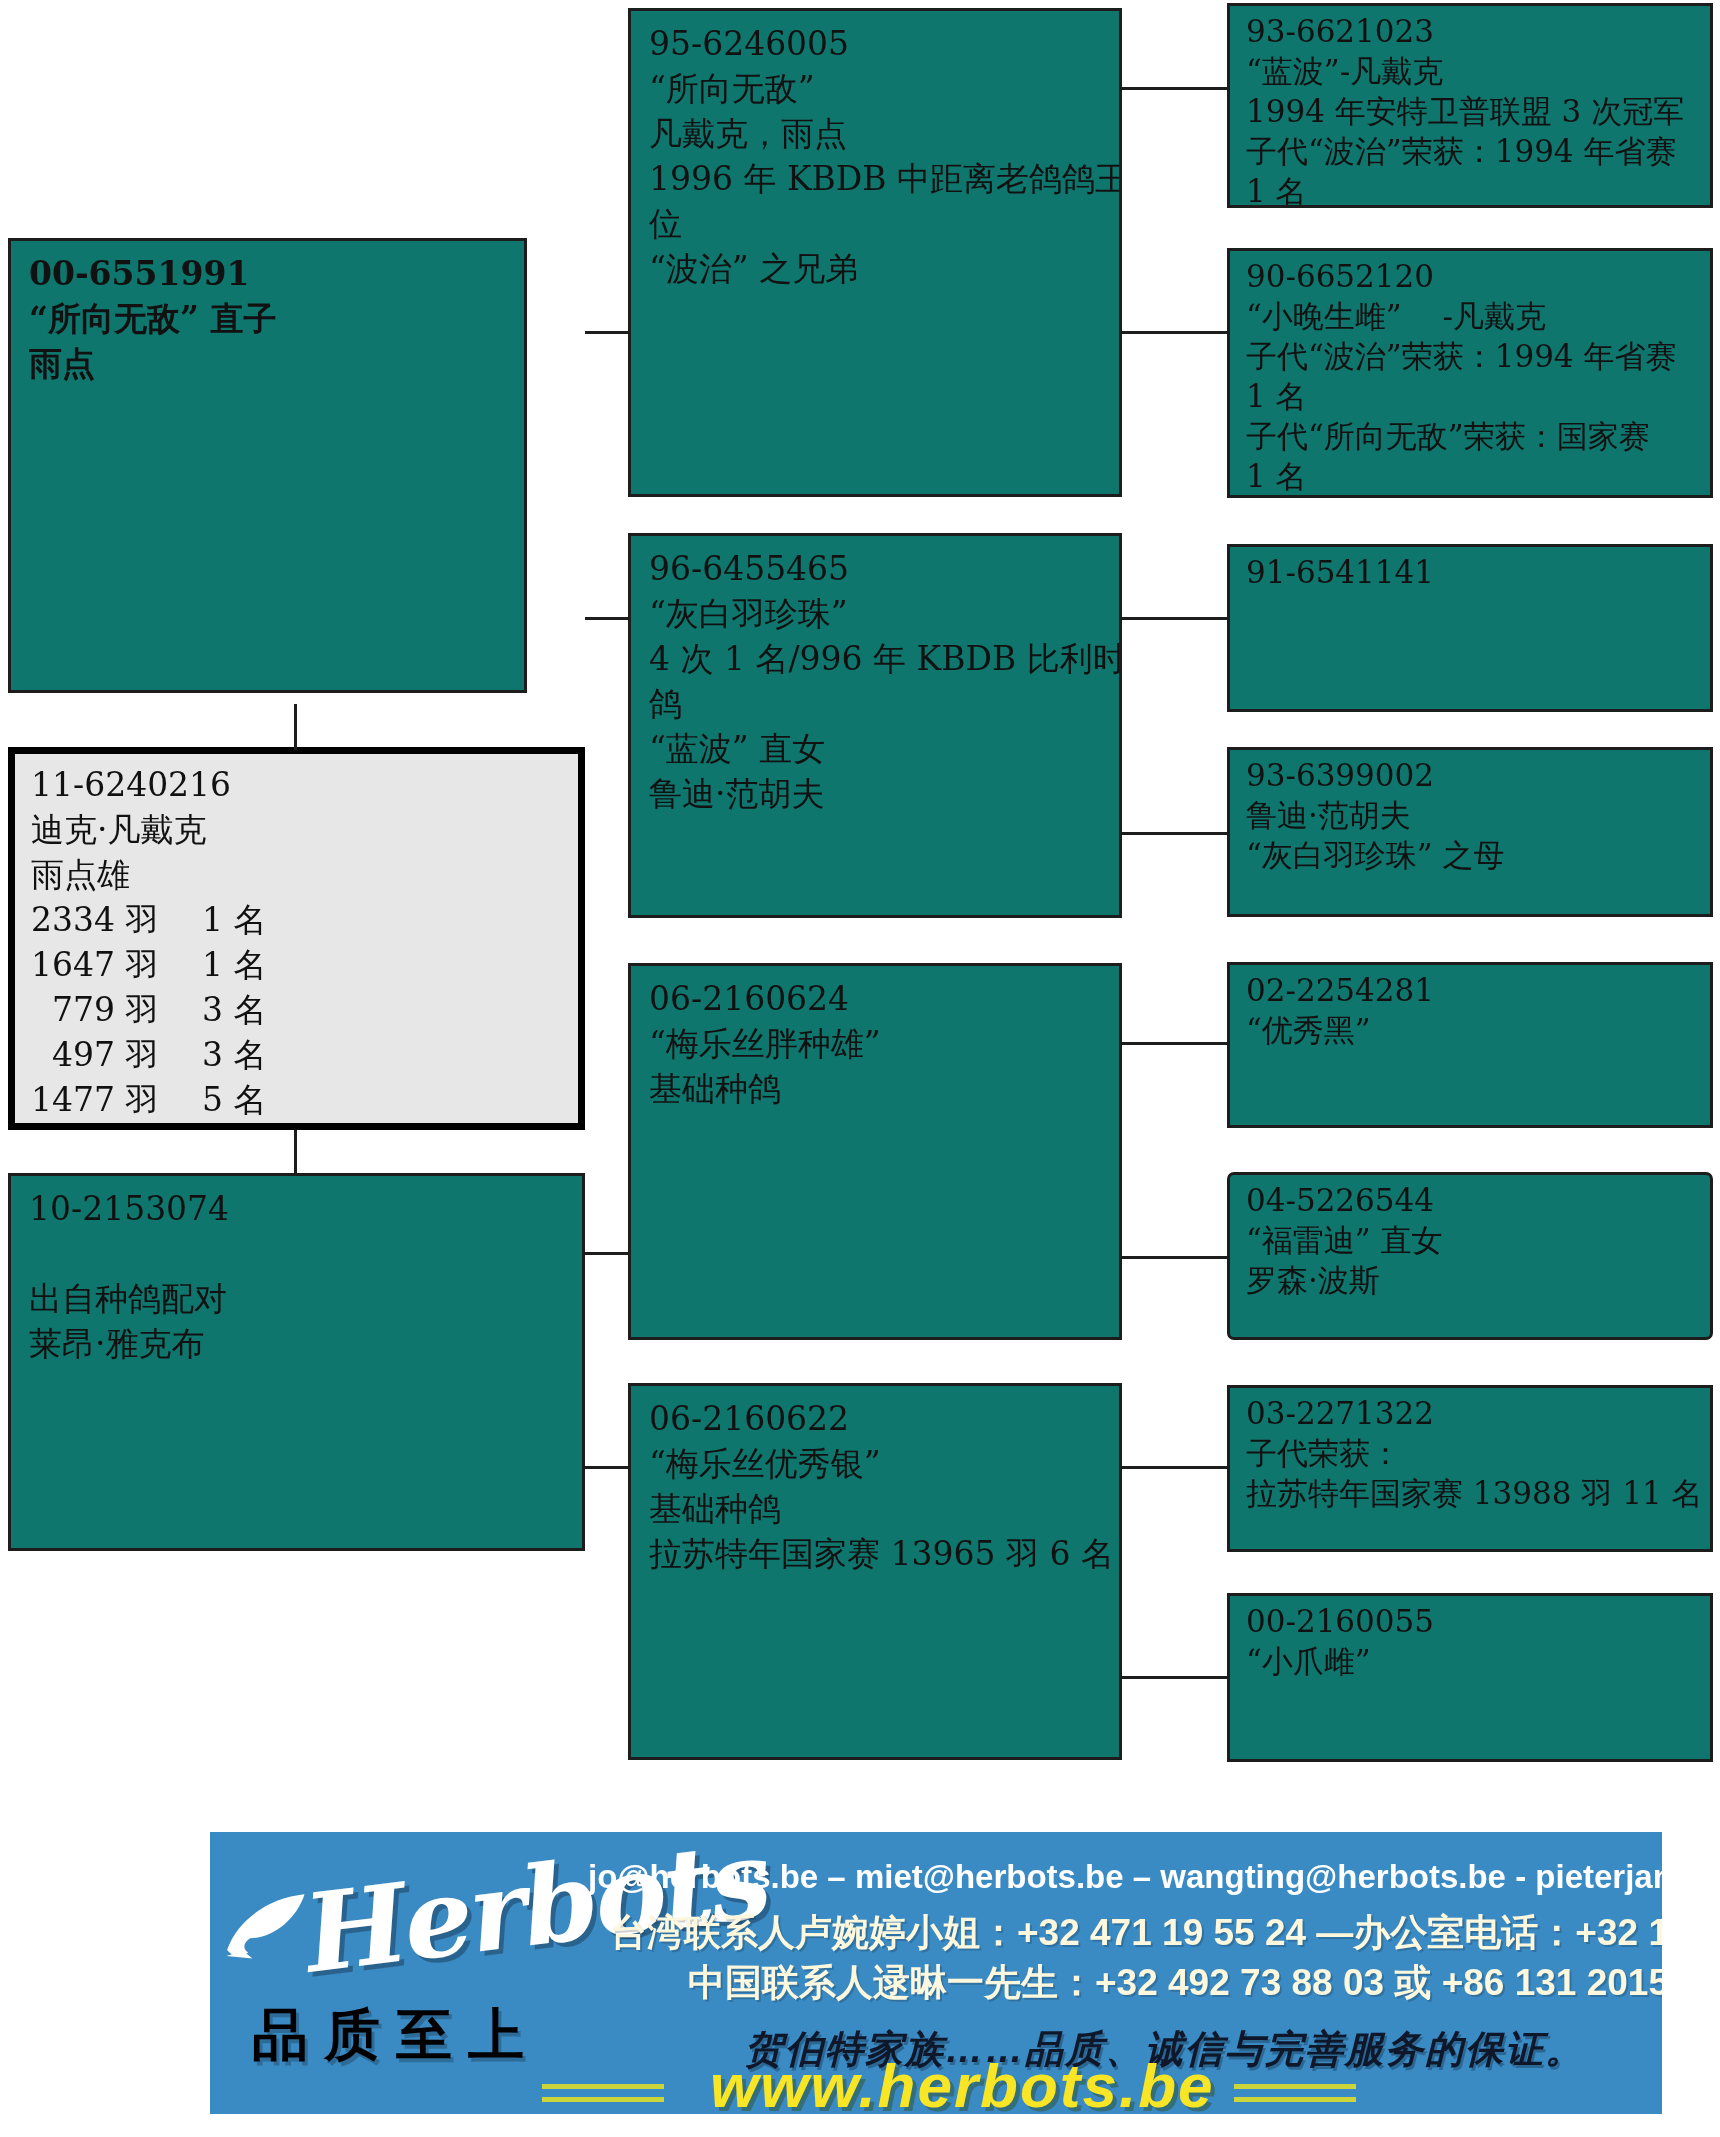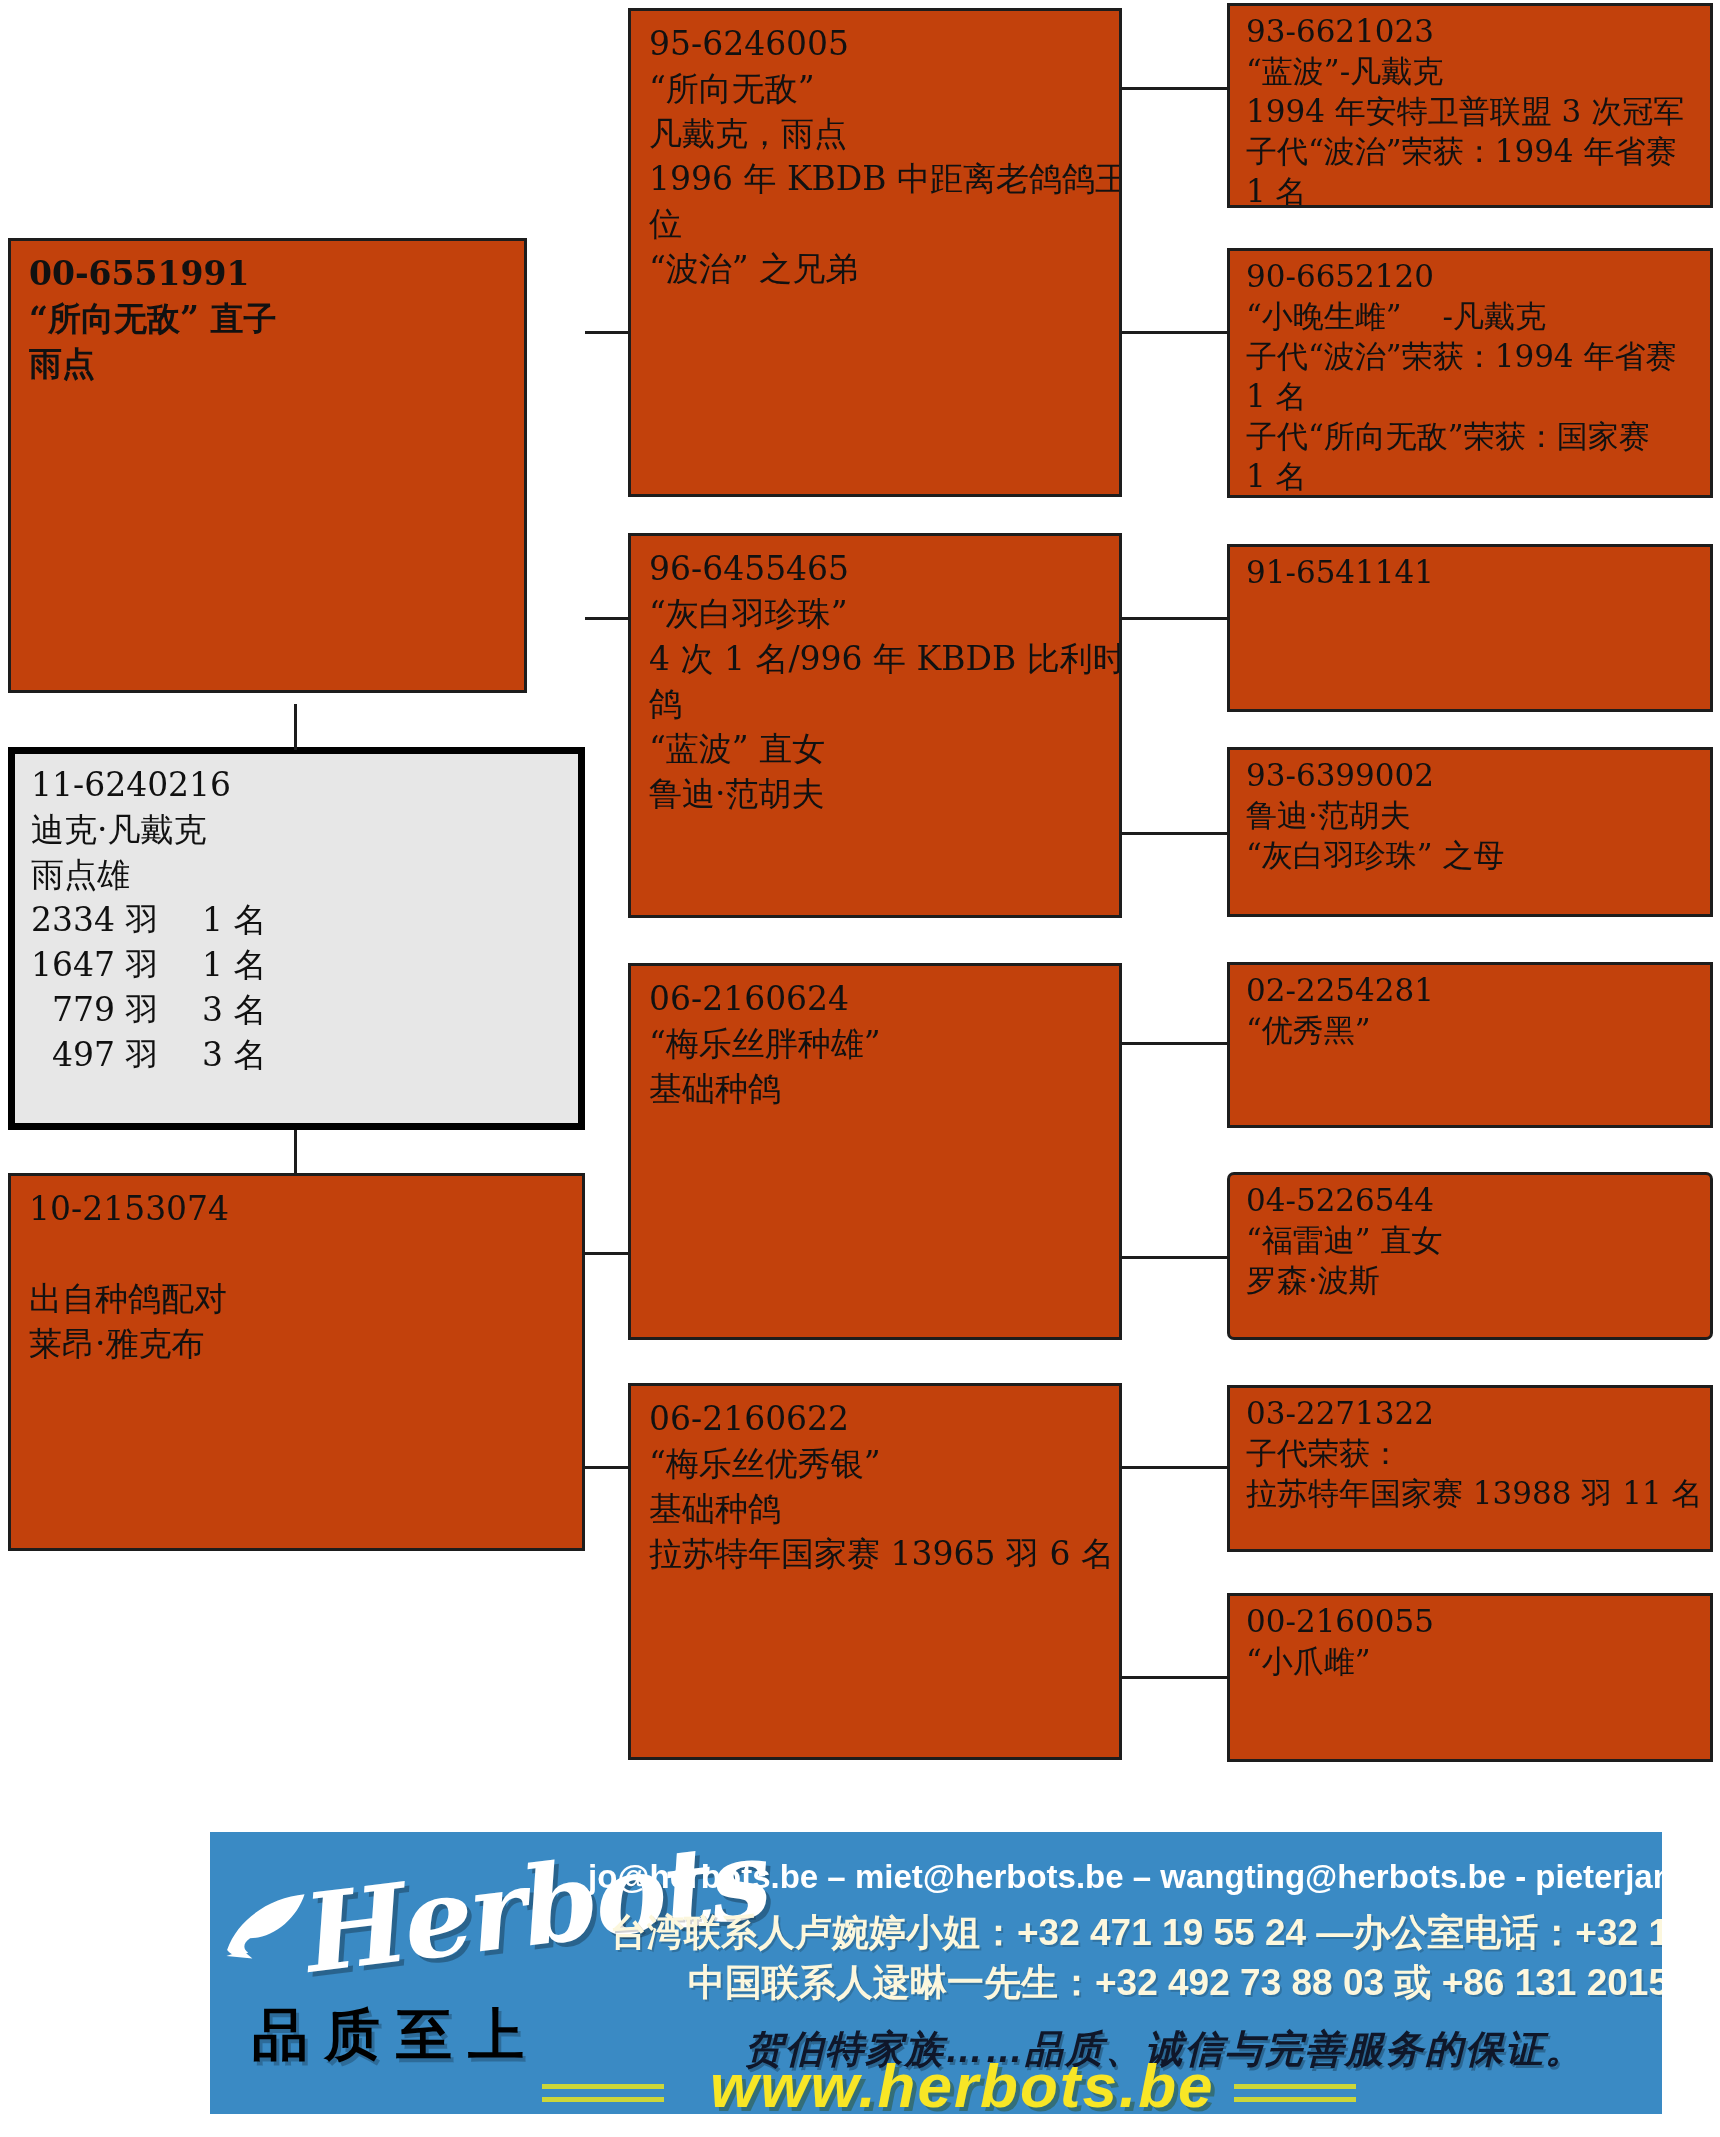--- a/index.html
+++ b/index.html
@@ -1,21 +1,21 @@
 <!DOCTYPE html>
 <html><head>
 <meta charset="utf-8">
 <style>
   html,body{margin:0;padding:0;background:#ffffff;}
   .canvas{
     position:relative;width:1720px;height:2137px;background:#ffffff;overflow:hidden;
     font-family:"DejaVu Serif","Liberation Serif",serif;color:#111;
   }
   
-  .box{position:absolute;box-sizing:border-box;border:3px solid #1d1d1d;background:#c2410c;padding:10px 18px;overflow:hidden;}
+  .box{position:absolute;box-sizing:border-box;border:3px solid #1d1d1d;background:#0f766e;padding:10px 18px;overflow:hidden;}
   .box .line{font-size:33px;line-height:45px;white-space:pre;}
   .box.highlight{border:7px solid #000;background:#e7e7e7;padding:8px 16px;}
   .box.rcol{padding:5px 16px;}
   .box.rcol .line{font-size:31px;line-height:40px;}
 
   .b-l1{left:8px;top:238px;width:519px;height:455px;font-weight:bold;}
   .b-center{left:8px;top:747px;width:577px;height:383px;}
   .b-l2{left:8px;top:1173px;width:577px;height:378px;}
   .b-m1{left:628px;top:8px;width:494px;height:489px;}
   .b-m2{left:628px;top:533px;width:494px;height:385px;}
@@ -94,20 +94,21 @@
       <div class="line">雨点</div>
     </div>
   <div class="box highlight b-center">
       <div class="line">11-6240216</div>
       <div class="line">迪克·凡戴克</div>
       <div class="line">雨点雄</div>
       <div class="line">2334 羽　 1 名</div>
       <div class="line">1647 羽　 1 名</div>
       <div class="line">  779 羽　 3 名</div>
       <div class="line">  497 羽　 3 名</div>
+      <div class="line">1477 羽　 5 名</div>
     </div>
   <div class="box b-l2">
       <div class="line">10-2153074</div>
       <div class="line">&nbsp;</div>
       <div class="line">出自种鸽配对</div>
       <div class="line">莱昂·雅克布</div>
     </div>
 
   <div class="box b-m1">
       <div class="line">95-6246005</div>

